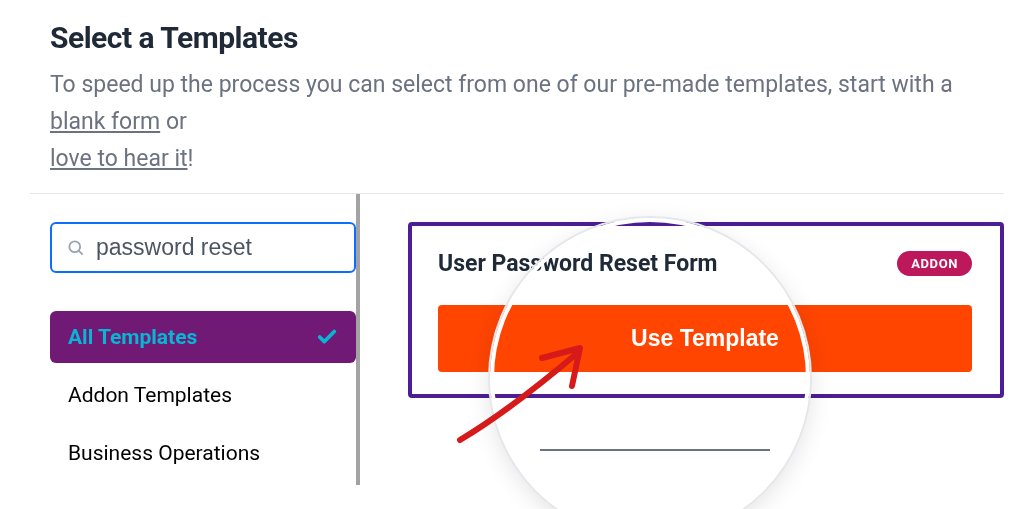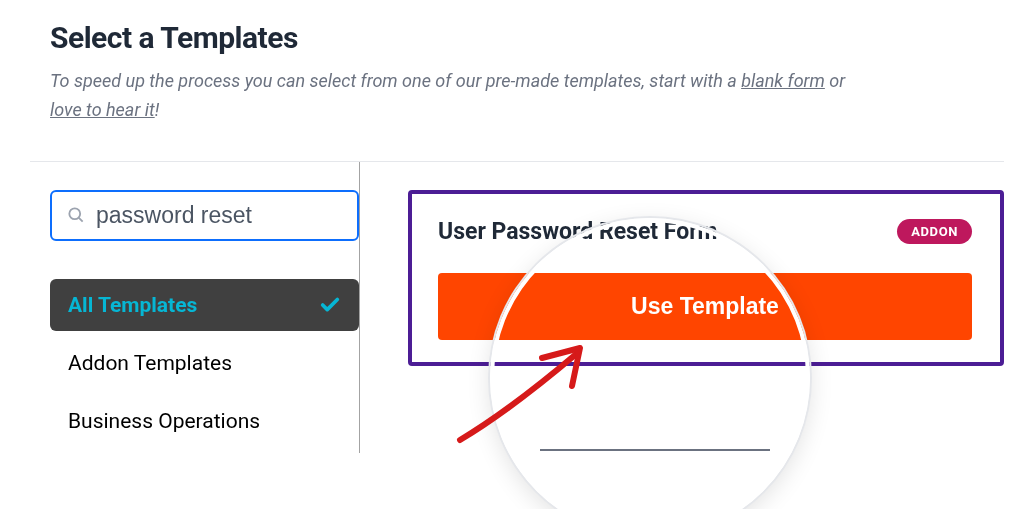--- a/index.html
+++ b/index.html
@@ -19,43 +19,42 @@
       padding: 20px 20px 20px 50px;
     }
     .page-title {
       font-size: 30px;
       font-weight: 700;
       color: #1f2937;
       margin-bottom: 12px;
       letter-spacing: -0.5px;
     }
     .page-subtitle {
-      font-size: 18px;
+      font-size: 23px;
       color: #6b7280;
       line-height: 1.6;
-      margin-bottom: 36px;
-      font-style: italic;
+      margin-bottom: 16px;
     }
     .page-subtitle .lnk {
       color: #6b7280;
       text-decoration: underline;
     }
     .divider {
       border: none;
       border-top: 1px solid #e5e7eb;
       margin-bottom: 28px;
       margin-left: -20px;
     }
     .layout {
       display: flex;
       gap: 0;
     }
     .sidebar {
       width: 310px;
-      border-right: 1px solid #a3a3a3;
+      border-right: 4px solid #a3a3a3;
       margin-top: -28px;
       padding-top: 28px;
     }
     .search-wrap {
       border: 2px solid #0d6efd;
       border-radius: 6px;
       padding: 10px 14px;
       display: flex;
       align-items: center;
       gap: 10px;
@@ -79,21 +78,21 @@
       display: flex;
       justify-content: space-between;
       align-items: center;
       padding: 14px 18px;
       border-radius: 6px;
       font-size: 21px;
       margin-bottom: 6px;
       cursor: pointer;
     }
     .cat-item.active {
-      background: #404040;
+      background: #701a75;
       color: #06b6d4;
       font-weight: 700;
     }
     .cat-item.inactive {
       color: #000000;
     }
     .check-icon {
       width: 22px;
       height: 22px;
     }

